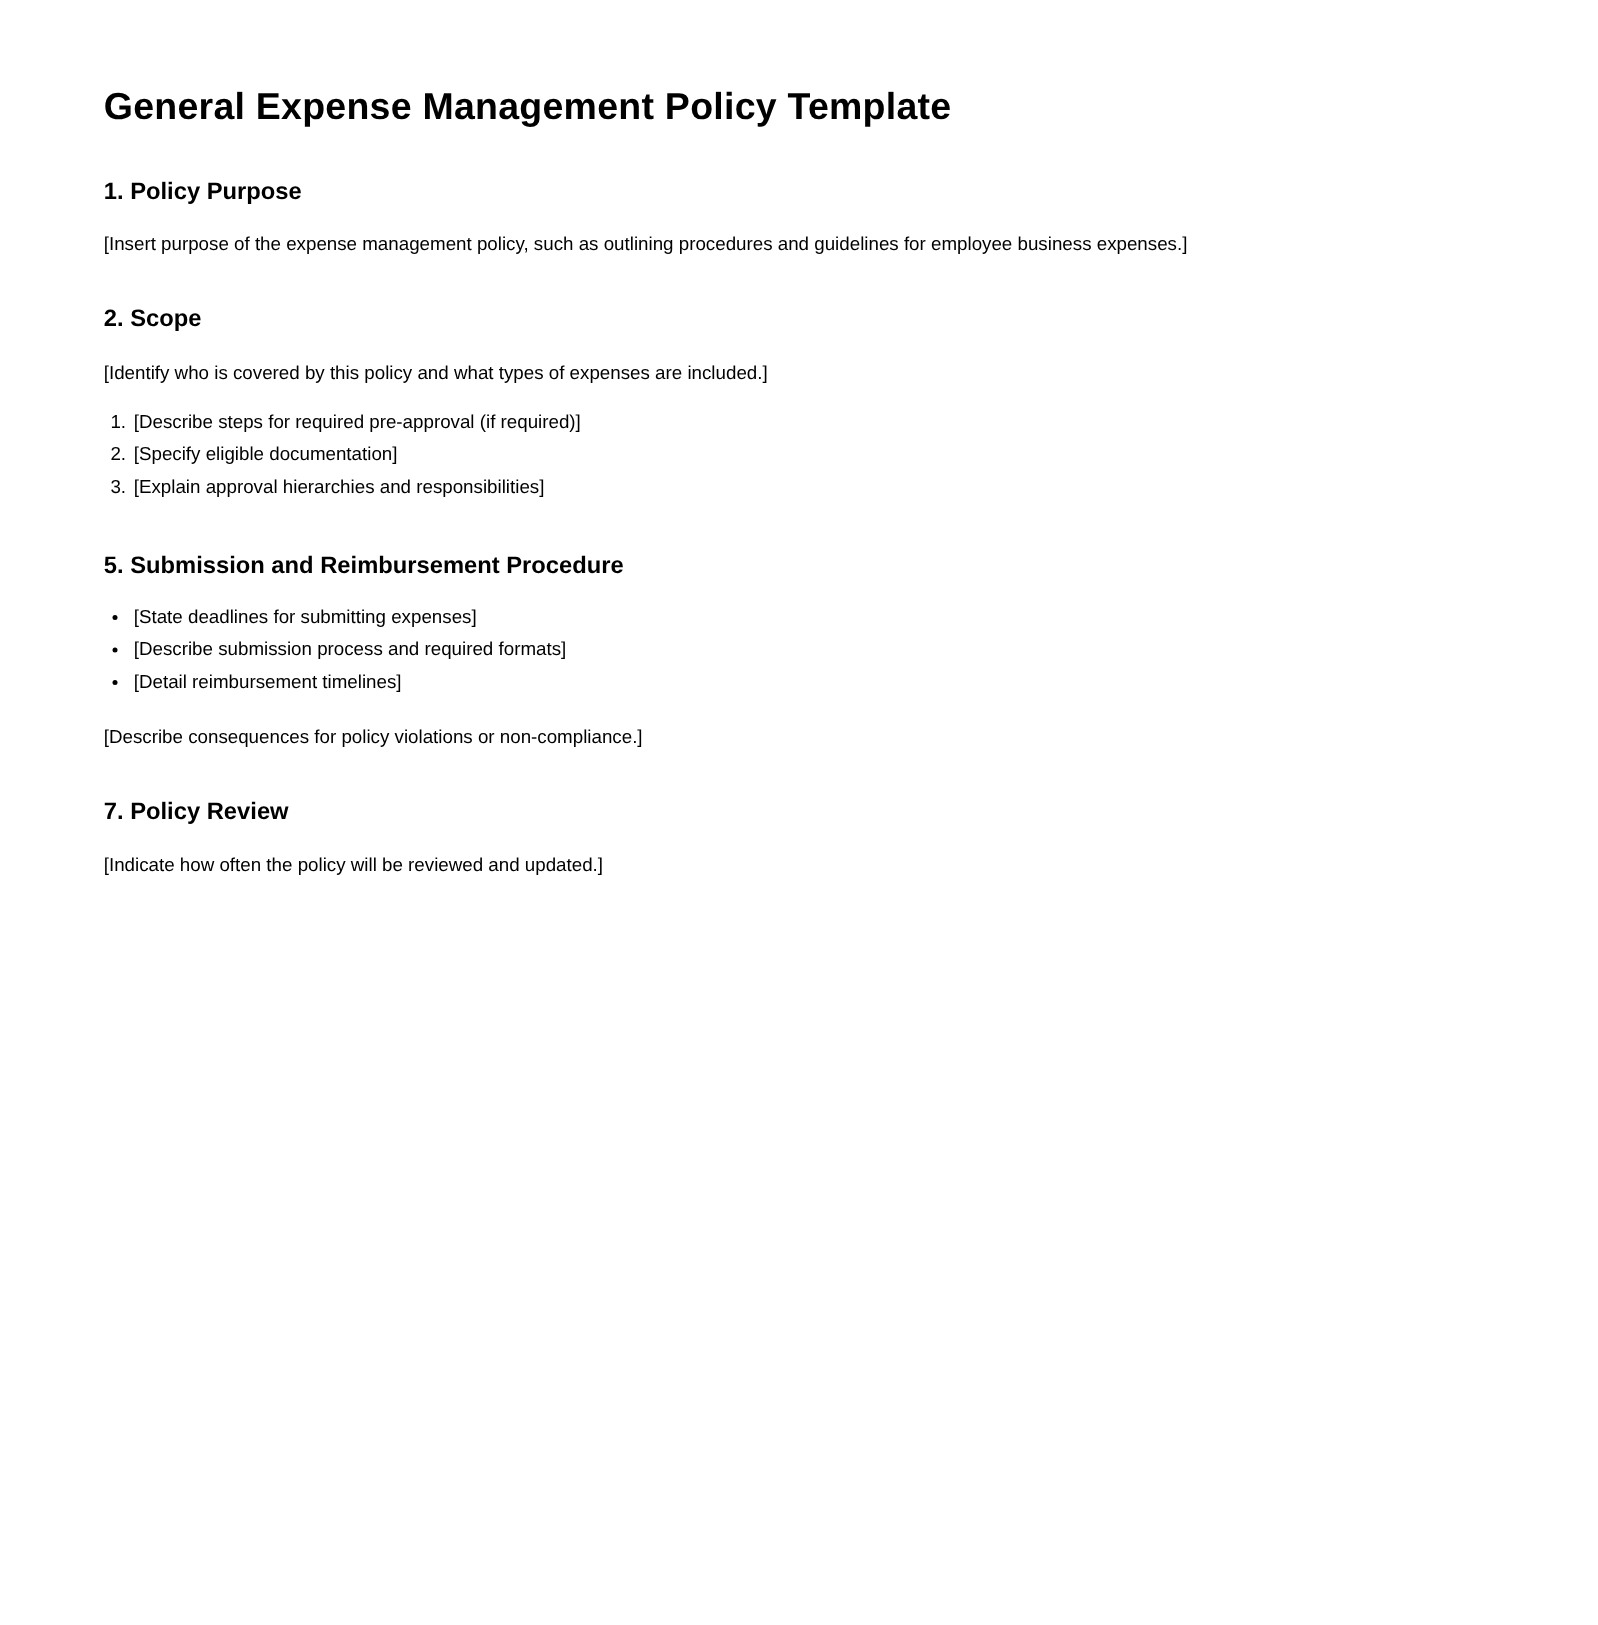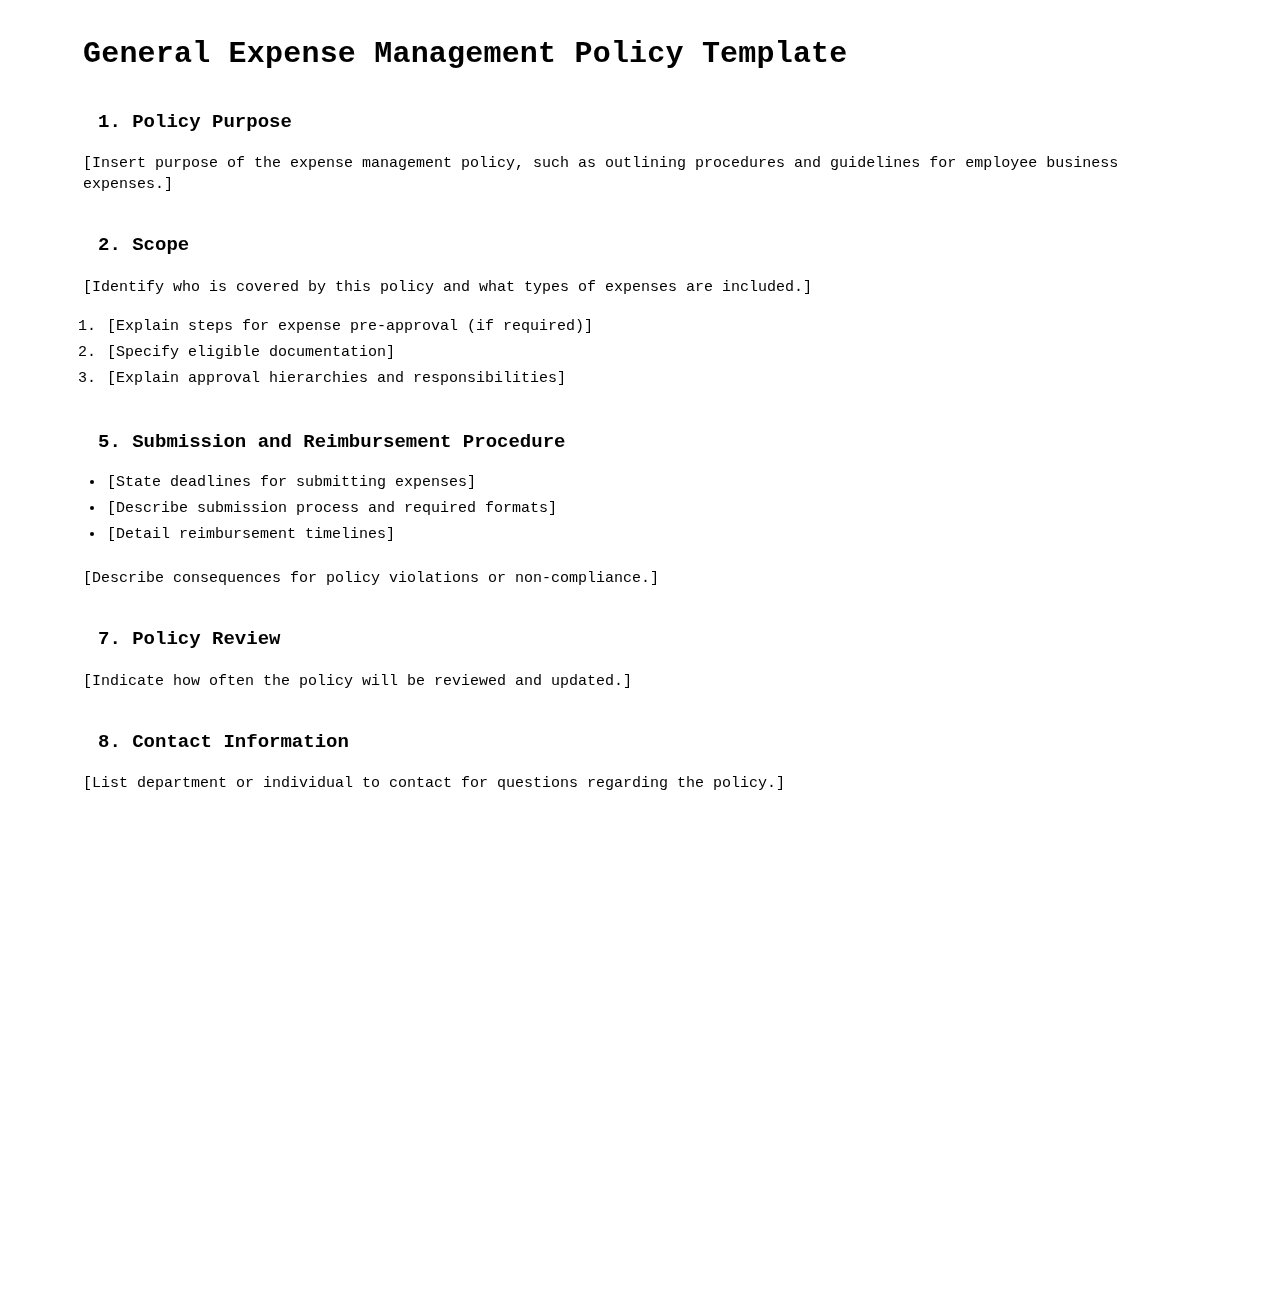--- a/index.html
+++ b/index.html
@@ -6,37 +6,36 @@
     margin: 0;
     padding: 0;
     background: #ffffff;
     color: #000000;
     font-family: "Liberation Sans", "DejaVu Sans", sans-serif;
   }
   .page {
     width: 1278px;
     height: 1036px;
     box-sizing: border-box;
-    padding: 16px 83px 40px 83px;
+    padding: 48px 83px 40px 83px;
     overflow: hidden;
     background: #ffffff;
-    font-family: Liberation Mono, monospace;
   }
   h1.doc-title {
     font-size: 30px;
     font-weight: 700;
     line-height: 1.15;
     margin: 21px 0 0 0;
     letter-spacing: 0.2px;
   }
   h2.section-heading {
     font-size: 19px;
     font-weight: 700;
     line-height: 1.2;
-    margin: 39px 0 0 15px;
+    margin: 39px 0 0 0;
   }
   p.section-paragraph {
     font-size: 15px;
     line-height: 1.4;
     margin: 20px 0 0 0;
   }
   ul.section-bullets,
   ol.section-numbers {
     font-size: 15px;
     line-height: 26px;
@@ -62,21 +61,21 @@
   </section>
 
   <section>
     <h2 class="section-heading">2. Scope</h2>
     <p class="section-paragraph">[Identify who is covered by this policy and what types of expenses are included.]</p>
   </section>
 
 
   <section>
     <ol class="section-numbers">
-      <li>[Explain steps for expense pre-approval (if required)]</li>
+      <li>[Describe steps for required pre-approval (if required)]</li>
       <li>[Specify eligible documentation]</li>
       <li>[Explain approval hierarchies and responsibilities]</li>
     </ol>
   </section>
 
   <section>
     <h2 class="section-heading">5. Submission and Reimbursement Procedure</h2>
     <ul class="section-bullets">
       <li>[State deadlines for submitting expenses]</li>
       <li>[Describe submission process and required formats]</li>
@@ -86,18 +85,14 @@
 
   <section>
     <p class="section-paragraph">[Describe consequences for policy violations or non-compliance.]</p>
   </section>
 
   <section>
     <h2 class="section-heading">7. Policy Review</h2>
     <p class="section-paragraph">[Indicate how often the policy will be reviewed and updated.]</p>
   </section>
 
-  <section>
-    <h2 class="section-heading">8. Contact Information</h2>
-    <p class="section-paragraph">[List department or individual to contact for questions regarding the policy.]</p>
-  </section>
 
 </div>
 
 </body></html>

